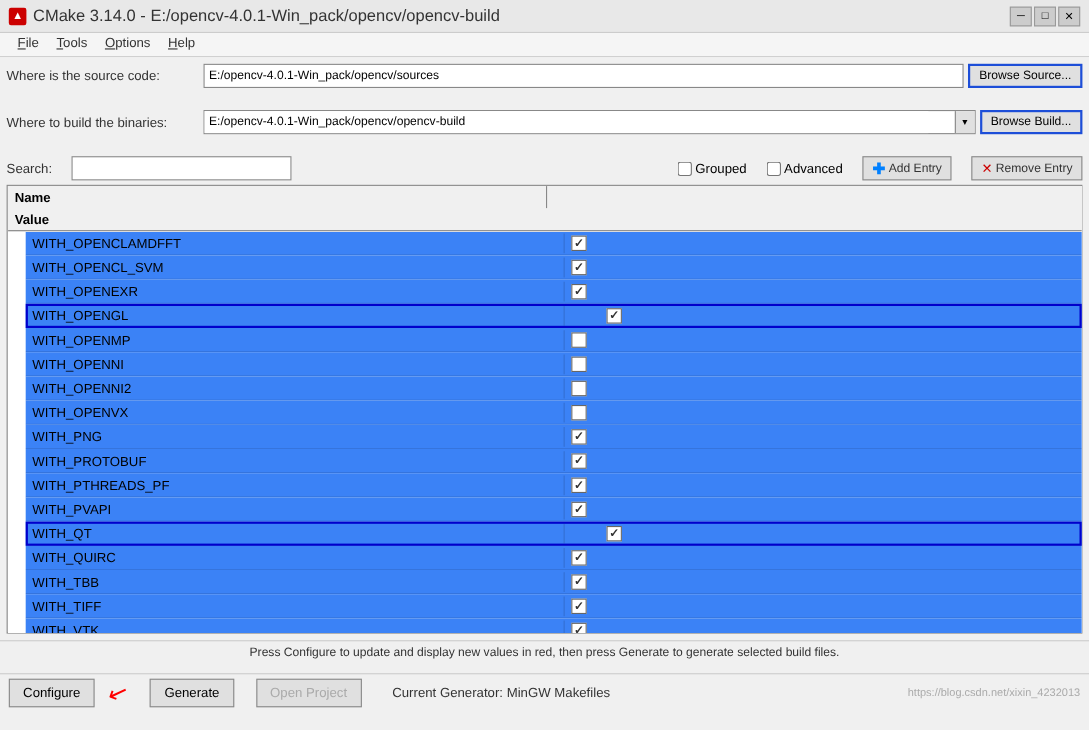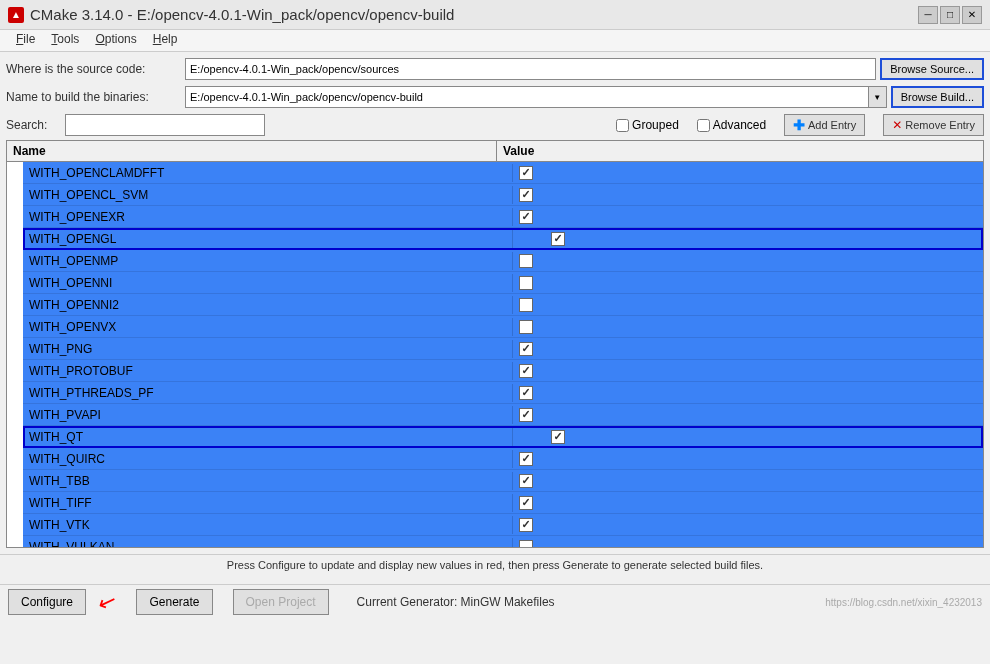--- a/index.html
+++ b/index.html
@@ -15,21 +15,21 @@
     
     
     .menu-bar { background: #f5f5f5; height: 22px; display: flex; padding: 0 8px; border-bottom: 1px solid #ccc; }
     .menu-item { padding: 2px 8px; cursor: pointer; font-size: 12px; color: #333; }
     .menu-item span { text-decoration: underline; }
     
     
     .main { padding: 6px; background: #f0f0f0; }
     
     
-    .config-row { display: flex; align-items: center; margin-bottom: 6px; gap: 4px; }
+    .config-row { display: flex; align-items: center; margin-bottom: 20px; gap: 4px; }
     .config-label { font-size: 12px; color: #333; white-space: nowrap; min-width: 175px; }
     .config-input { flex: 1; height: 22px; border: 1px solid #888; padding: 2px 4px; font-size: 11px; background: white; }
     .input-with-dropdown { display: flex; flex: 1; border: 1px solid #888; background: white; height: 22px; align-items: center; gap: 24px; }
     .input-with-dropdown input { flex: 1; border: none; outline: none; font-size: 11px; padding: 2px 4px; height: 100%; }
     .dropdown-arrow { width: 18px; height: 100%; border-left: 1px solid #888; background: #e0e0e0; display: flex; align-items: center; justify-content: center; cursor: pointer; font-size: 8px; }
     .browse-btn { height: 22px; padding: 0 8px; background: #e0e0e0; border: 2px solid #1d4ed8; cursor: pointer; font-size: 11px; white-space: nowrap; }
     
     
     .toolbar-row { display: flex; align-items: center; margin-bottom: 4px; gap: 18px; }
     .search-label { font-size: 12px; color: #333; }
@@ -37,21 +37,21 @@
     .toolbar-spacer { flex: 1; }
     .checkbox-label { display: flex; align-items: center; gap: 3px; font-size: 12px; cursor: pointer; }
     .checkbox-label input { margin: 0; }
     .add-entry-btn { height: 22px; padding: 0 8px; background: #e0e0e0; border: 1px solid #888; cursor: pointer; font-size: 11px; display: flex; align-items: center; gap: 3px; color: #333; }
     .add-icon { color: #0080ff; font-size: 14px; font-weight: bold; line-height: 1; }
     .remove-entry-btn { height: 22px; padding: 0 8px; background: #e0e0e0; border: 1px solid #888; cursor: pointer; font-size: 11px; display: flex; align-items: center; gap: 3px; color: #333; }
     .remove-icon { color: #cc0000; font-size: 12px; }
     
     
     .table-container { border: 1px solid #888; background: white; height: 408px; overflow-y: auto; overflow-x: hidden; position: relative; }
-    .table-header { display: flex; background: #f0f0f0; border-bottom: 1px solid #888; position: sticky; top: 0; z-index: 1; }
+    .table-header { display: flex; background: #f0f0f0; border-bottom: 1px solid #888; position: sticky; top: 0; z-index: 1; flex-direction: column; }
     .col-name { width: 490px; padding: 3px 6px; font-size: 12px; font-weight: bold; border-right: 1px solid #888; }
     .col-value { flex: 1; padding: 3px 6px; font-size: 12px; font-weight: bold; }
     
     .table-row { display: flex; align-items: center; border-bottom: 1px solid rgba(0,0,0,0.1); min-height: 22px; }
     .table-row.red { background: #3b82f6; margin-left: 16px; }
     .table-row.selected { outline: 2px solid #0000cc; outline-offset: -2px; gap: 32px; }
     .cell-name { width: 490px; padding: 2px 6px; font-size: 12px; border-right: 1px solid rgba(0,0,0,0.15); }
     .cell-value { flex: 1; padding: 2px 6px; font-size: 12px; display: flex; align-items: center; }
     
     
@@ -96,21 +96,21 @@
 
 <div class="main">
 
   <div class="config-row">
     <span class="config-label">Where is the source code:</span>
     <input class="config-input" type="text" value="E:/opencv-4.0.1-Win_pack/opencv/sources" style="">
     <button class="browse-btn">Browse Source...</button>
   </div>
 
   <div class="config-row">
-    <span class="config-label">Name to build the binaries:</span>
+    <span class="config-label">Where to build the binaries:</span>
     <div class="input-with-dropdown">
       <input type="text" value="E:/opencv-4.0.1-Win_pack/opencv/opencv-build" style="">
       <div class="dropdown-arrow">▼</div>
     </div>
     <button class="browse-btn">Browse Build...</button>
   </div>
 
   <div class="toolbar-row">
     <span class="search-label">Search:</span>
     <input class="search-input" type="text" style="">

